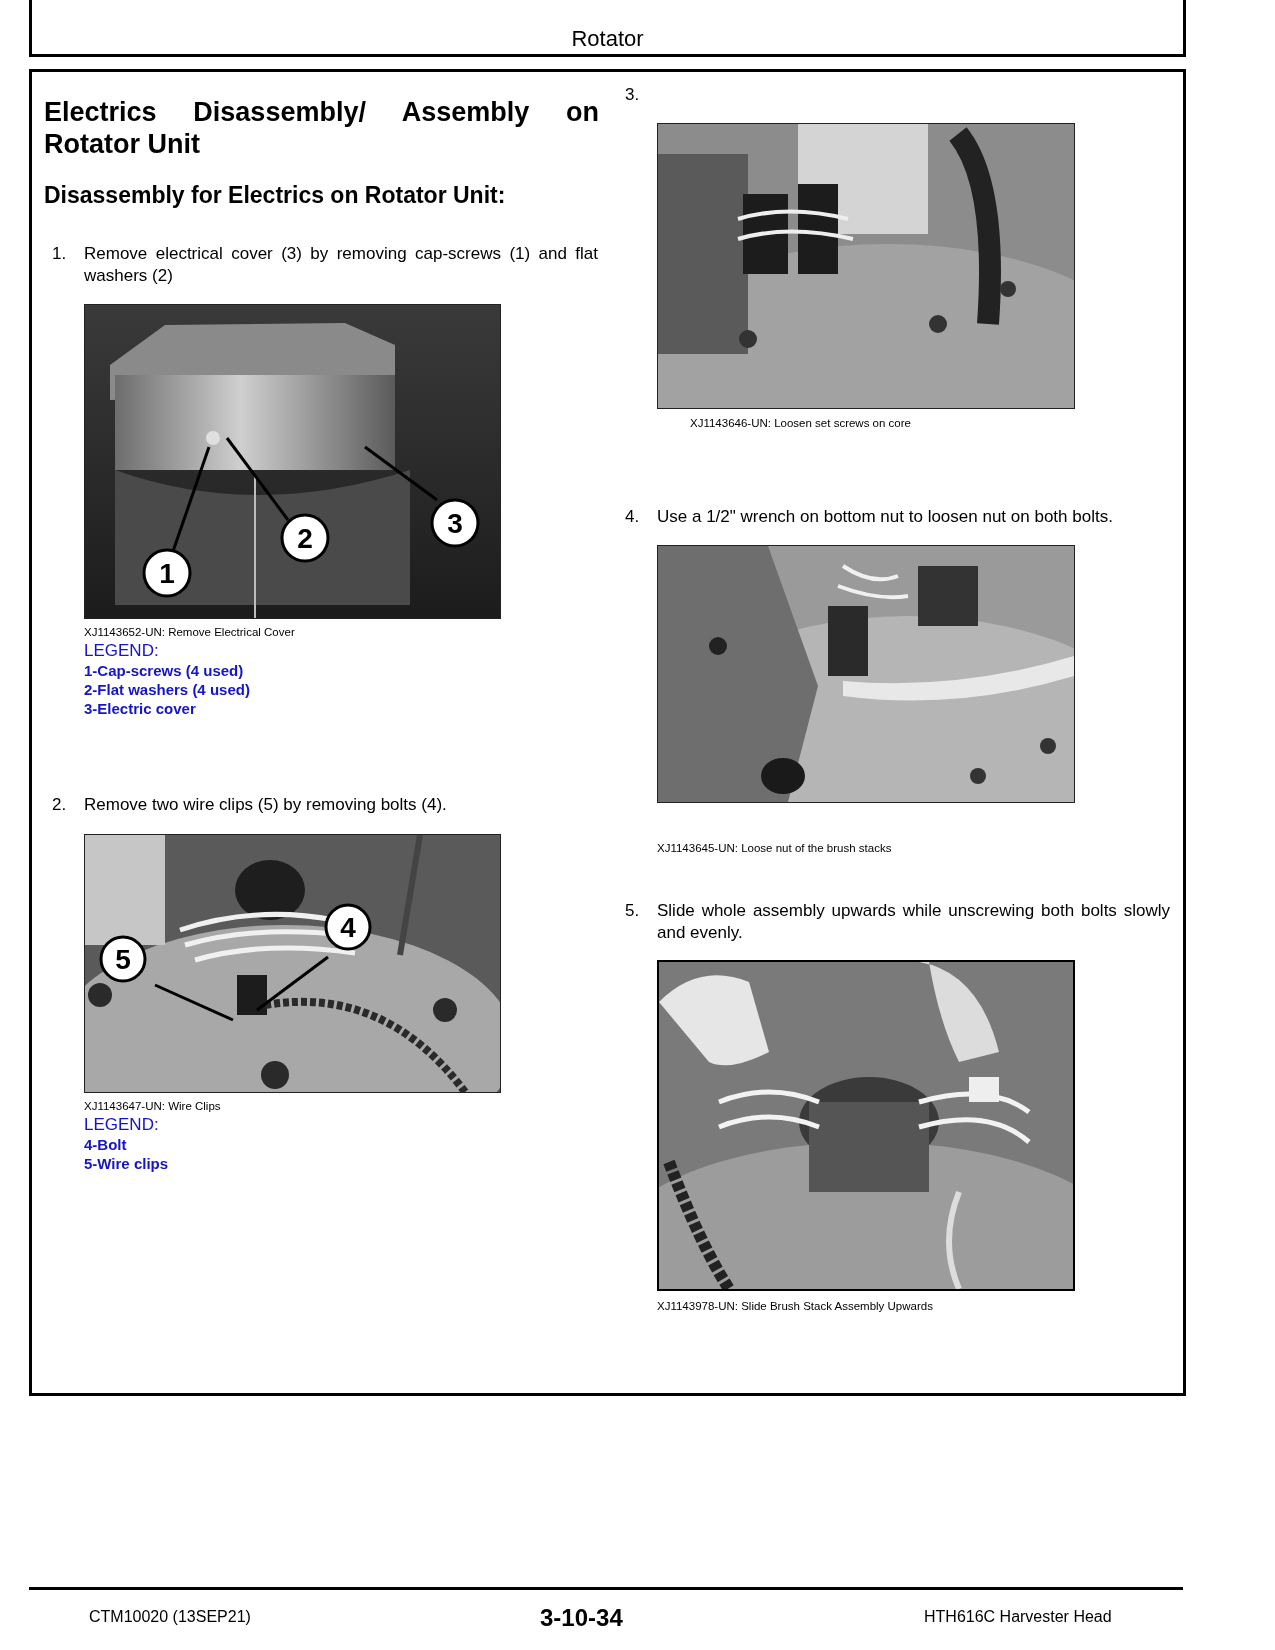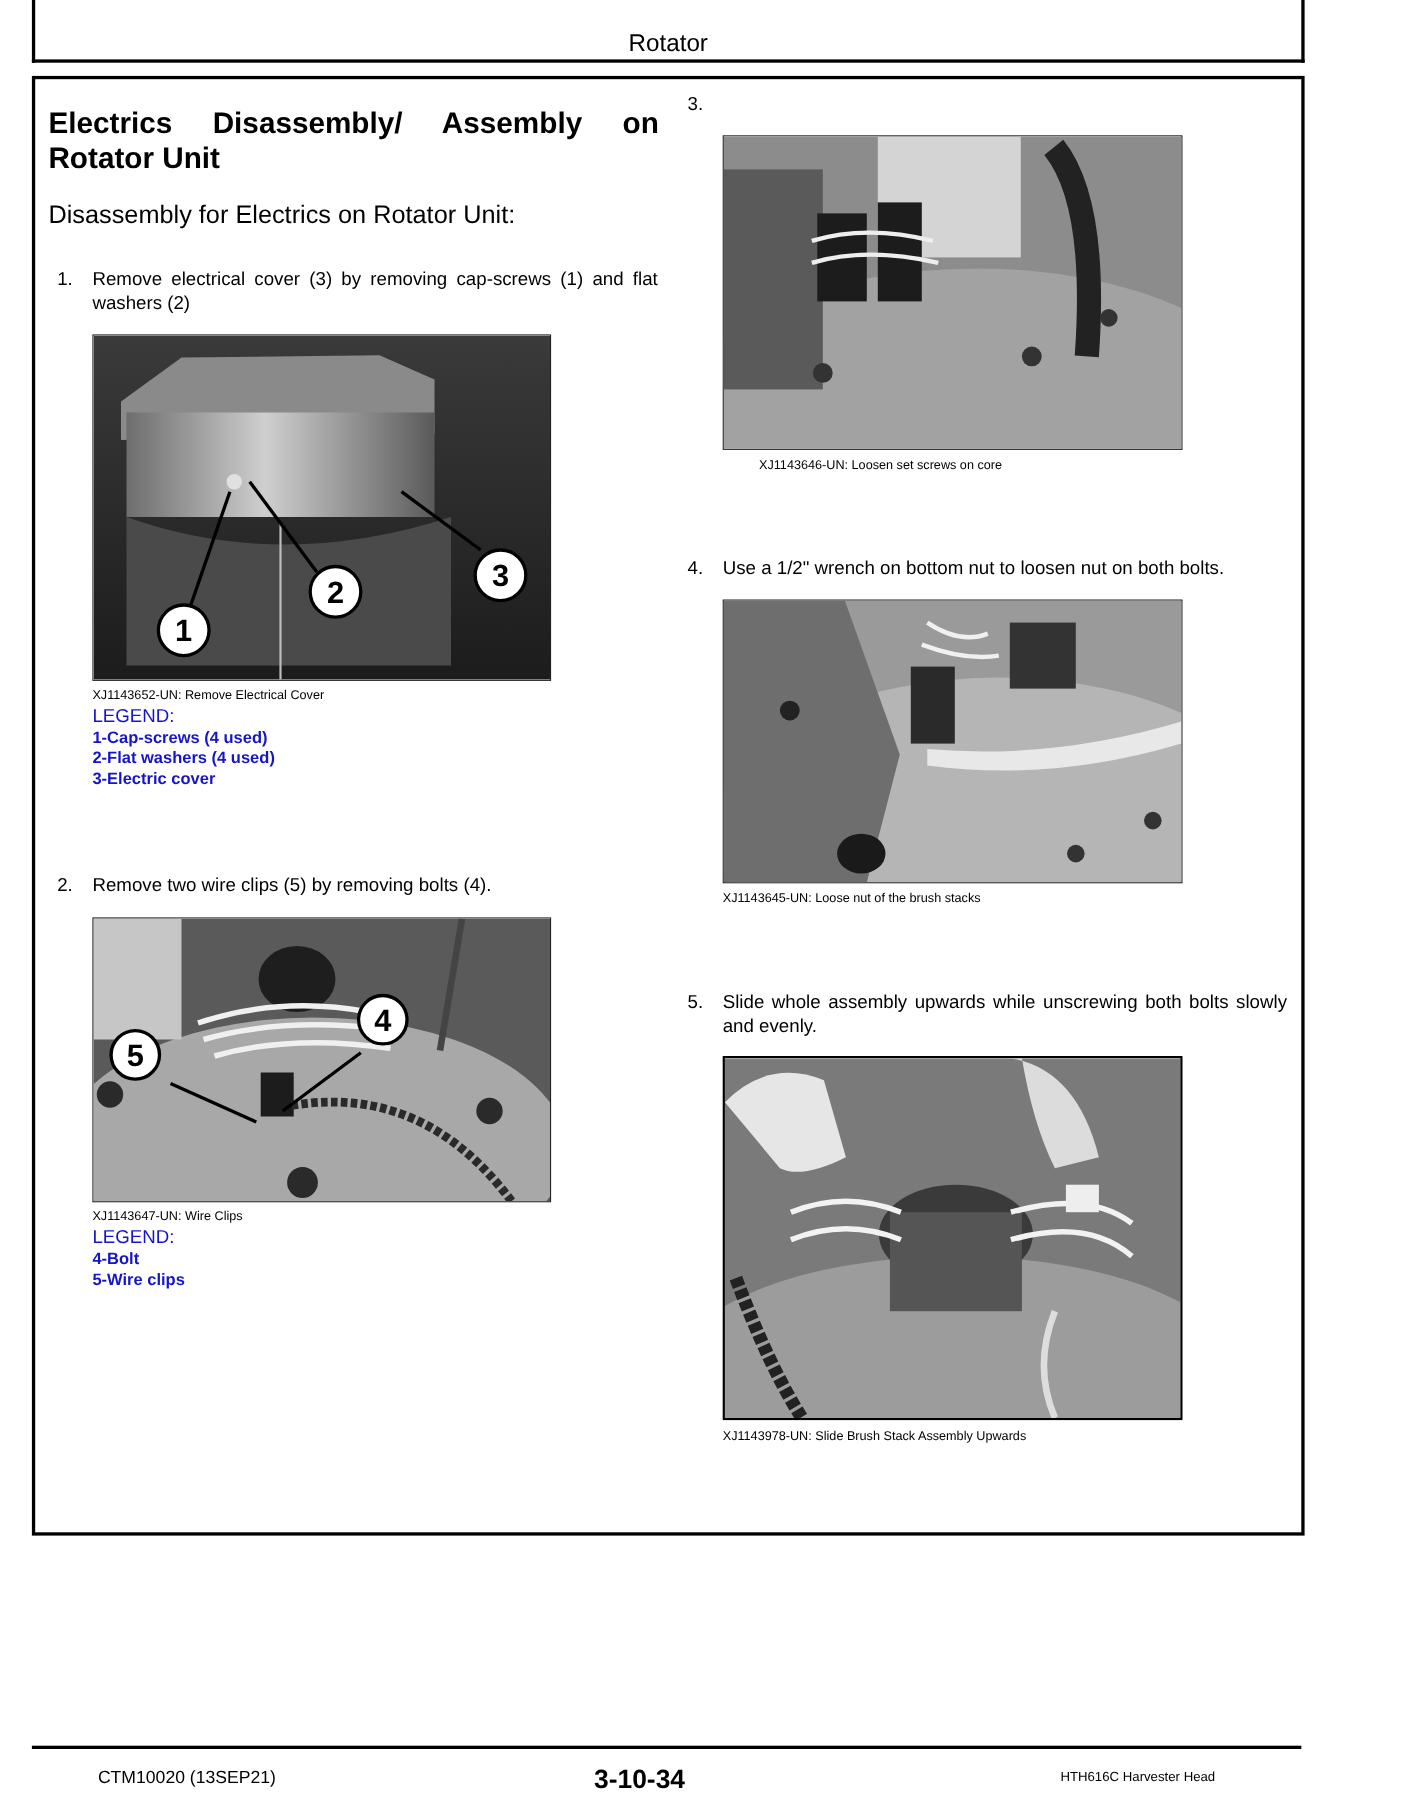--- a/index.html
+++ b/index.html
@@ -2,33 +2,33 @@
 <html><head>
 <meta charset="utf-8">
 <style>
   html, body { margin:0; padding:0; background:#ffffff; }
   body { width:1275px; height:1650px; position:relative; overflow:hidden; font-family:"Liberation Sans", sans-serif; color:#000; }
   .abs { position:absolute; }
   .header-box { left:29px; top:-3px; width:1151px; height:57px; border:3px solid #000; border-top:none; }
   .header-title { position:absolute; left:0; right:0; bottom:2px; text-align:center; font-size:22px; }
   .main-box { left:29px; top:69px; width:1151px; height:1321px; border:3px solid #000; }
   .h1 { left:44px; top:96px; width:555px; font-size:27px; font-weight:bold; line-height:32px; text-align:justify; text-align-last:left; }
-  .h2 { left:44px; top:182px; font-size:23px; font-weight:normal; }
+  .h2 { left:44px; top:182px; font-size:23px; font-weight:bold; }
   .step { font-size:17px; line-height:22px; }
   .step .num { position:absolute; left:0; top:0; }
   .step .txt { position:absolute; left:32px; top:0; right:0; text-align:justify; }
   .photo { border:1px solid #222; overflow:hidden; }
   .photo svg { display:block; width:100%; height:100%; }
   .caption { font-size:11.5px; }
   .legend-title { color:#1414c8; font-size:17px; }
   .legend-item { color:#1414c8; font-size:15px; font-weight:bold; line-height:19px; }
   .footer-line { left:29px; top:1587px; width:1154px; height:3px; background:#000; }
   .footer-left { left:89px; top:1608px; font-size:16px; }
   .footer-center { left:540px; top:1604px; font-size:24px; font-weight:bold; }
-  .footer-right { left:964px; top:1608px; font-size:12px; }
+  .footer-right { left:924px; top:1608px; font-size:16px; }
 </style>
 </head>
 <body>
 
 <div class="abs header-box">
   <div class="header-title">Rotator</div>
 </div>
 
 <div class="abs main-box"></div>
 
@@ -158,21 +158,21 @@
         <path d="M185 20 Q215 40 240 30"></path>
         <path d="M180 40 Q220 55 250 50"></path>
       </g>
     <rect x="260" y="20" width="60" height="60" fill="#333"></rect>
     <path d="M185 135 Q300 145 416 110 L416 130 Q300 165 185 150 Z" fill="#e8e8e8"></path>
     <ellipse cx="125" cy="230" rx="22" ry="18" fill="#1a1a1a"></ellipse>
     <circle cx="390" cy="200" r="8" fill="#333"></circle>
       <circle cx="320" cy="230" r="8" fill="#333"></circle>
   </svg>
 </div>
-<div class="abs caption" style="left:657px; top:811px;">XJ1143645-UN: Loose nut of the brush stacks</div>
+<div class="abs caption" style="left:657px; top:842px;">XJ1143645-UN: Loose nut of the brush stacks</div>
 
 <div class="abs step" style="left:625px; top:900px; width:545px; height:46px;">
   <span class="num">5.</span>
   <span class="txt">Slide whole assembly upwards while unscrewing both bolts slowly and evenly.</span>
 </div>
 <div class="abs photo" style="left:657px; top:960px; width:414px; height:327px; border:2px solid #000;">
   <svg viewBox="0 0 414 327" preserveAspectRatio="none">
     <rect width="414" height="327" fill="#7a7a7a"></rect>
     <ellipse cx="210" cy="290" rx="260" ry="110" fill="#9c9c9c"></ellipse>
     <path d="M0 40 Q40 0 90 20 L110 90 Q70 110 50 100 Z" fill="#e6e6e6"></path>

